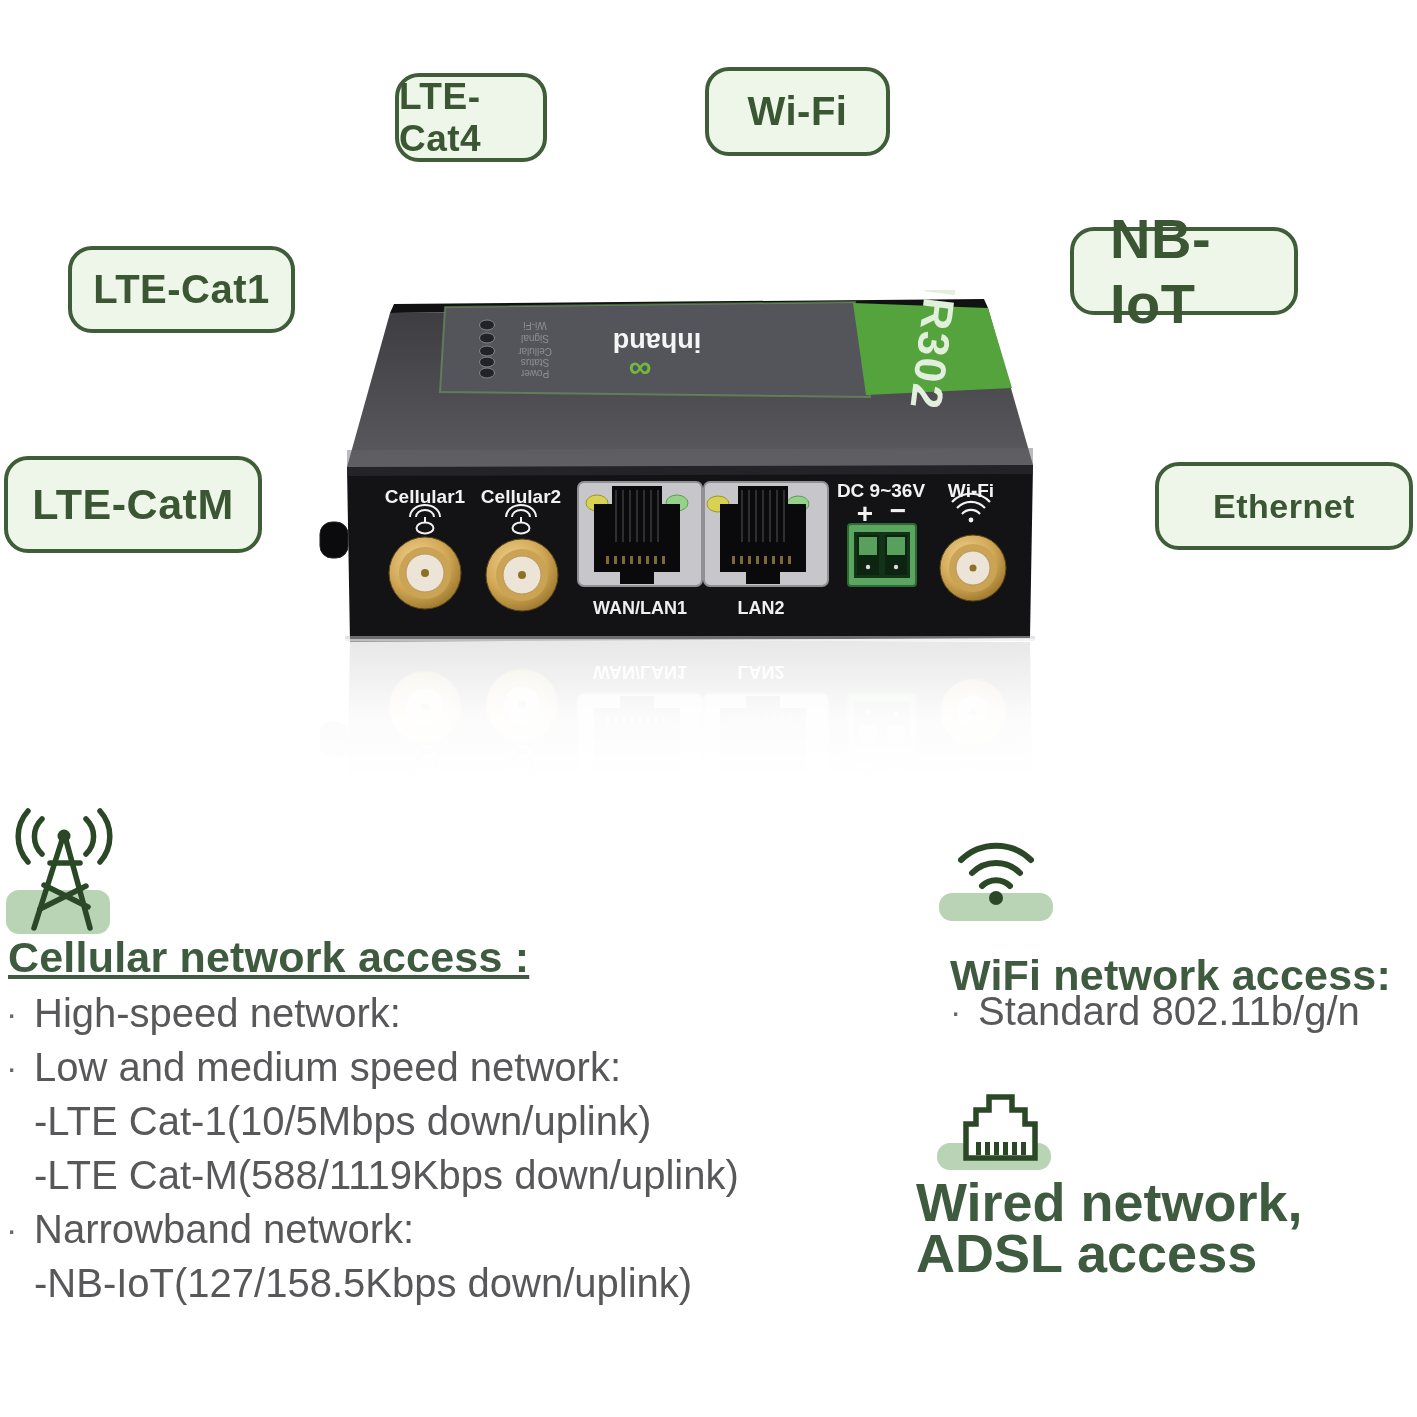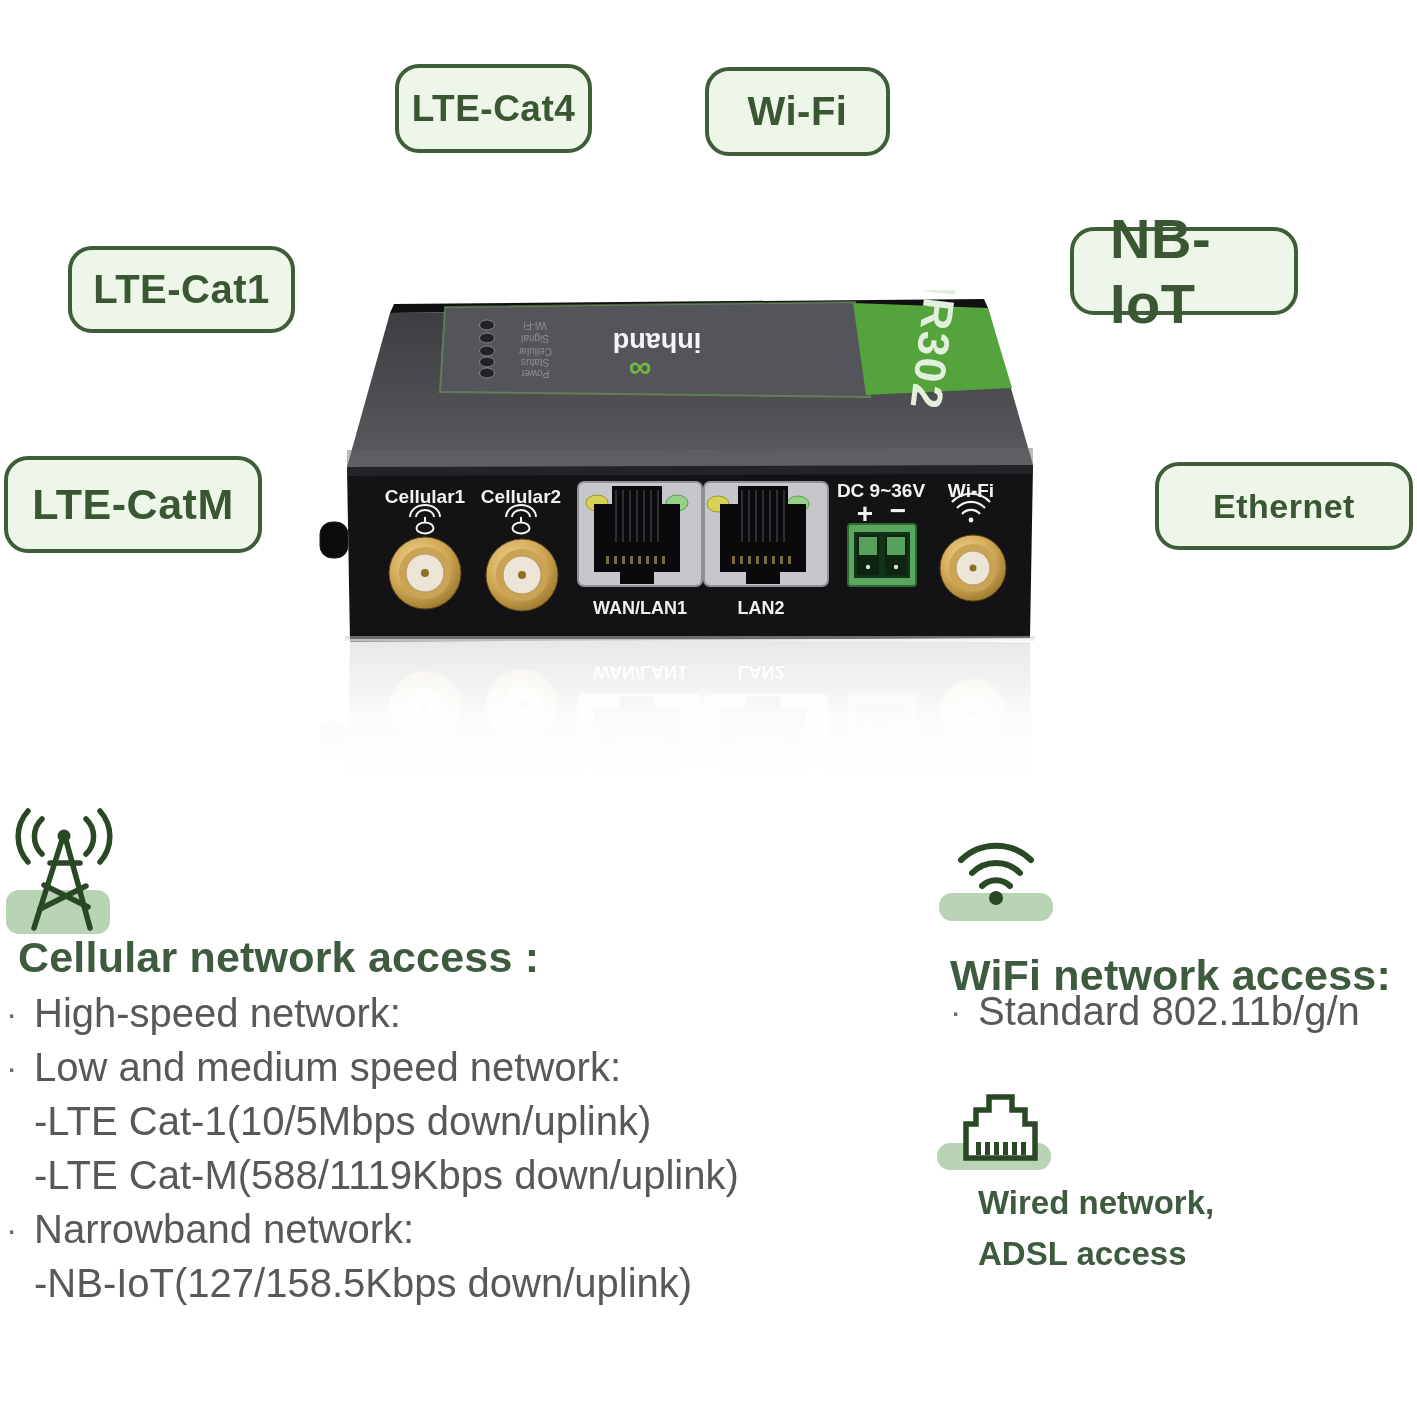--- a/index.html
+++ b/index.html
@@ -4,35 +4,35 @@
 <style>
   html,body{margin:0;padding:0;background:#fff;}
   .canvas{position:relative;width:1417px;height:1417px;background:#ffffff;overflow:hidden;
           font-family:"Liberation Sans","DejaVu Sans",sans-serif;}
   svg text{font-family:"Liberation Sans","DejaVu Sans",sans-serif;}
 
   
   .badge{position:absolute;display:flex;align-items:center;justify-content:center;
          background:#edf6e8;border:4px solid #3f5d38;border-radius:24px;
          color:#3a5633;font-weight:bold;font-size:40px;letter-spacing:.5px;box-sizing:border-box;}
-  .b-lte-cat4{left:395px;top:64px;width:197px;height:89px;font-size:37px;}
+  .b-lte-cat4{left:395px;top:73px;width:152px;height:89px;font-size:37px;}
   .b-wifi{left:705px;top:67px;width:185px;height:89px;}
   .b-lte-cat1{left:68px;top:228px;width:227px;height:87px;margin-top:18px;}
   .b-nb-iot{left:1070px;top:227px;width:228px;height:88px;font-size:56px;padding-left:36px;}
   .b-lte-catm{left:4px;top:456px;width:258px;height:97px;font-size:43px;}
   .b-ethernet{left:1155px;top:462px;width:258px;height:88px;font-size:34px;}
 
   
   .device-svg{position:absolute;left:310px;top:290px;width:760px;height:490px;}
 
   
   .feat-heading{position:absolute;color:#3e5a3f;font-size:43px;font-weight:600;letter-spacing:.2px;white-space:nowrap;}
-  .h-cellular{left:18px;top:933px;}
+  .h-cellular{left:8px;top:933px;text-decoration:underline;}
   .h-wifi{left:950px;top:951px;}
-  .wired-block{position:absolute;left:978px;top:1177px;color:#3e5a3f;font-size:33px;font-weight:600;line-height:51px;}
+  .wired-block{position:absolute;left:916px;top:1177px;color:#3e5a3f;font-size:54px;font-weight:600;line-height:51px;}
   .feat-list{position:absolute;color:#58585a;font-size:40px;font-weight:400;line-height:54px;white-space:nowrap;}
   .l-cellular{left:6px;top:986px;}
   .l-wifi{left:950px;top:984px;}
   .feat-line{display:flex;}
   .blt{display:inline-block;width:28px;flex:0 0 28px;font-size:34px;color:#6a6a6c;}
   .icon-svg{position:absolute;}
   .i-antenna{left:2px;top:806px;width:120px;height:132px;}
   .i-wifi{left:935px;top:836px;width:125px;height:88px;}
   .i-rj45{left:933px;top:1084px;width:130px;height:90px;}
 </style>

